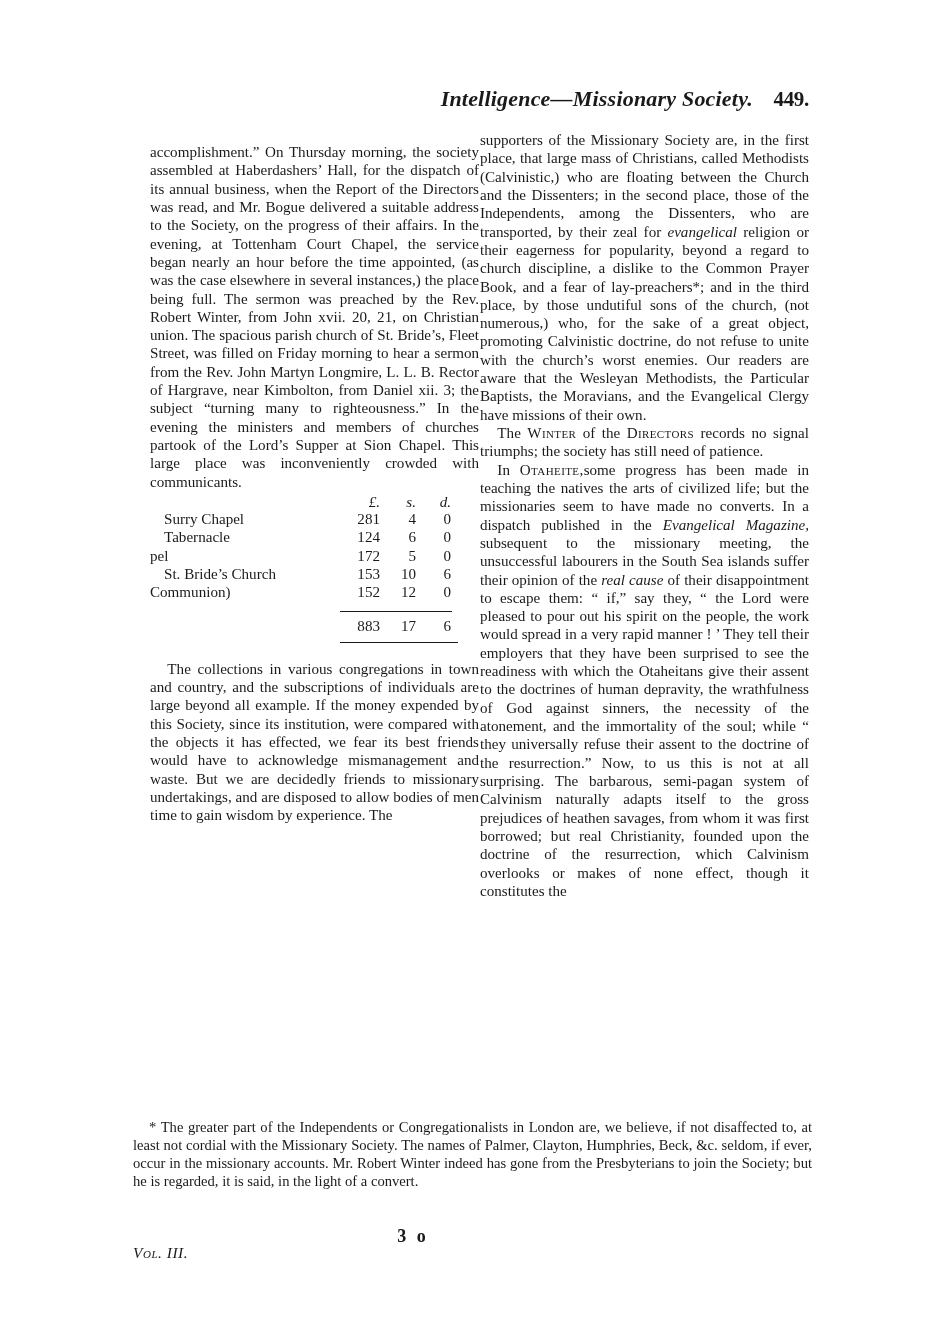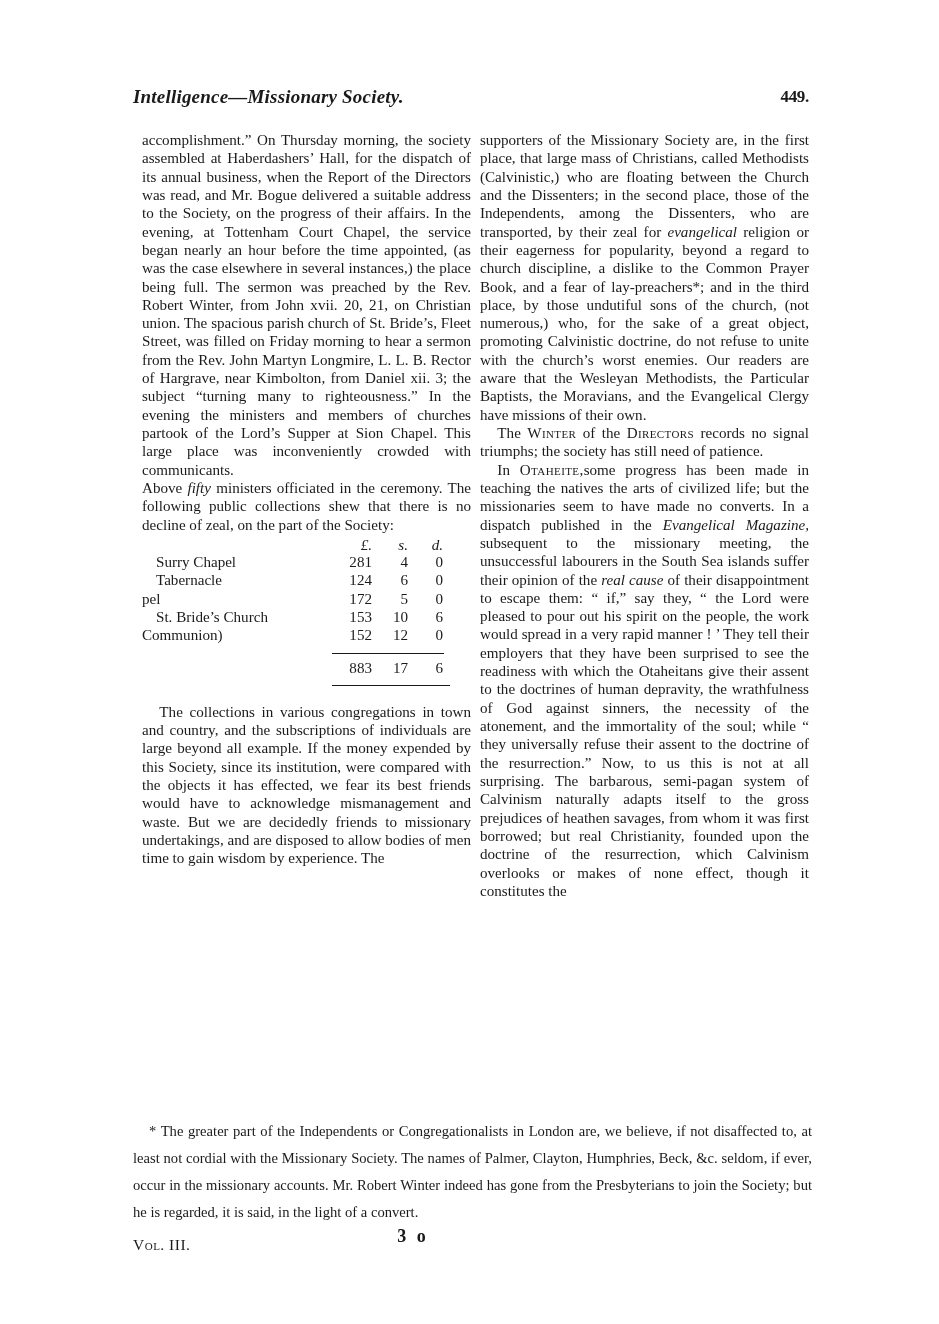--- a/index.html
+++ b/index.html
@@ -29,54 +29,54 @@
     left: 133px;
     top: 86px;
     width: 676px;
     height: 30px;
   }
   .runhead-title {
     position: absolute;
     left: 0;
     top: 0;
     width: 620px;
-    text-align: left;
+    text-align: right;
     font-style: italic;
     font-weight: 700;
-    font-size: 19px;
+    font-size: 22px;
     letter-spacing: 0.2px;
     white-space: nowrap;
   }
   .runhead-folio {
     position: absolute;
     right: 0;
     top: 1px;
     font-weight: 700;
-    font-size: 17px;
+    font-size: 21px;
     letter-spacing: -0.3px;
   }
 
   
   .columns {
     position: absolute;
     left: 133px;
     top: 131px;
     width: 676px;
   }
   .col {
     position: absolute;
     top: 0;
     width: 329px;
     font-size: 15.1px;
     line-height: 18.32px;
     text-align: justify;
     text-justify: inter-word;
     hyphens: manual;
   }
-  .col-left  { left: 9px; }
+  .col-left  { left: 17px; margin-top: 12px; }
   .col-right { left: 347px; }
 
   .col p {
     margin: 0;
     text-indent: 1.15em;
   }
   .col p.noindent { text-indent: 0; }
 
   .it { font-style: italic; }
   .sc {
@@ -143,43 +143,44 @@
   .spacer-rule2 { position: relative; height: 16px; }
   .gap-after-table { height: 9px; }
 
   
   .footnote {
     position: absolute;
     left: 133px;
     top: 1118px;
     width: 679px;
     font-size: 14.6px;
-    line-height: 27px;
+    line-height: 18px;
     text-align: justify;
   }
   .footnote p {
     margin: 0;
     text-indent: 1.1em;
   }
 
   
   .footline {
     position: absolute;
     left: 133px;
     top: 1228px;
     width: 676px;
     height: 24px;
   }
   .vol {
     position: absolute;
     left: 0;
-    top: 8px;
+    top: 16px;
     font-size: 15.5px;
     font-variant: small-caps;
     letter-spacing: 0.5px;
+    font-style: italic;
   }
   .signature {
     position: absolute;
     left: 0;
     top: -2px;
     width: 560px;
     text-align: center;
     font-size: 18px;
     letter-spacing: 3px;
     font-weight: bold;
@@ -194,21 +195,20 @@
     <div class="runhead-title">Intelligence—Missionary Society.</div>
     <div class="runhead-folio">449.</div>
   </div>
 
   <div class="columns">
 
     <div class="col col-left">
 
       <p class="noindent">accomplishment.”  On Thursday morning, the society assembled at Haberdashers’ Hall, for the dispatch of  its annual business, when the Report of the Directors was read, and Mr. Bogue delivered a suitable address to the Society, on the progress of their affairs.  In the evening, at Tottenham Court Chapel, the service began nearly an hour before the time appointed, (as was the case elsewhere in several instances,) the place being full.  The sermon was preached by the Rev. Robert Winter, from John xvii. 20, 21, on Christian union.  The spacious parish church of St. Bride’s, Fleet Street, was filled on Friday morning to hear a sermon from the Rev. John Martyn Longmire, L. L. B. Rector of Hargrave, near Kimbolton, from Daniel xii. 3; the subject “turning many to righteousness.”  In the evening the ministers and members of churches partook of the Lord’s Supper at Sion Chapel.  This large place was inconveniently crowded with communicants.</p>
 
-      <p class="noindent"><span>Above </span><span class="it">fifty</span><span> ministers officiated in the ceremony.  The following public collections shew that there is no decline of zeal, on the part of the Society:</span></p>
 
       <div class="collections">
         <div class="headrow">
           <span class="c-l">£.</span>
           <span class="c-s">s.</span>
           <span class="c-d">d.</span>
         </div>
 
         <div class="crow">
           <span class="clabel">Surry Chapel</span>

